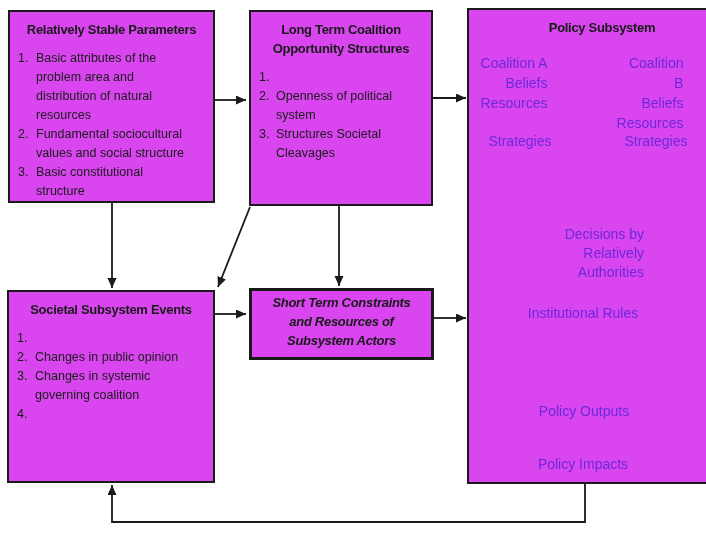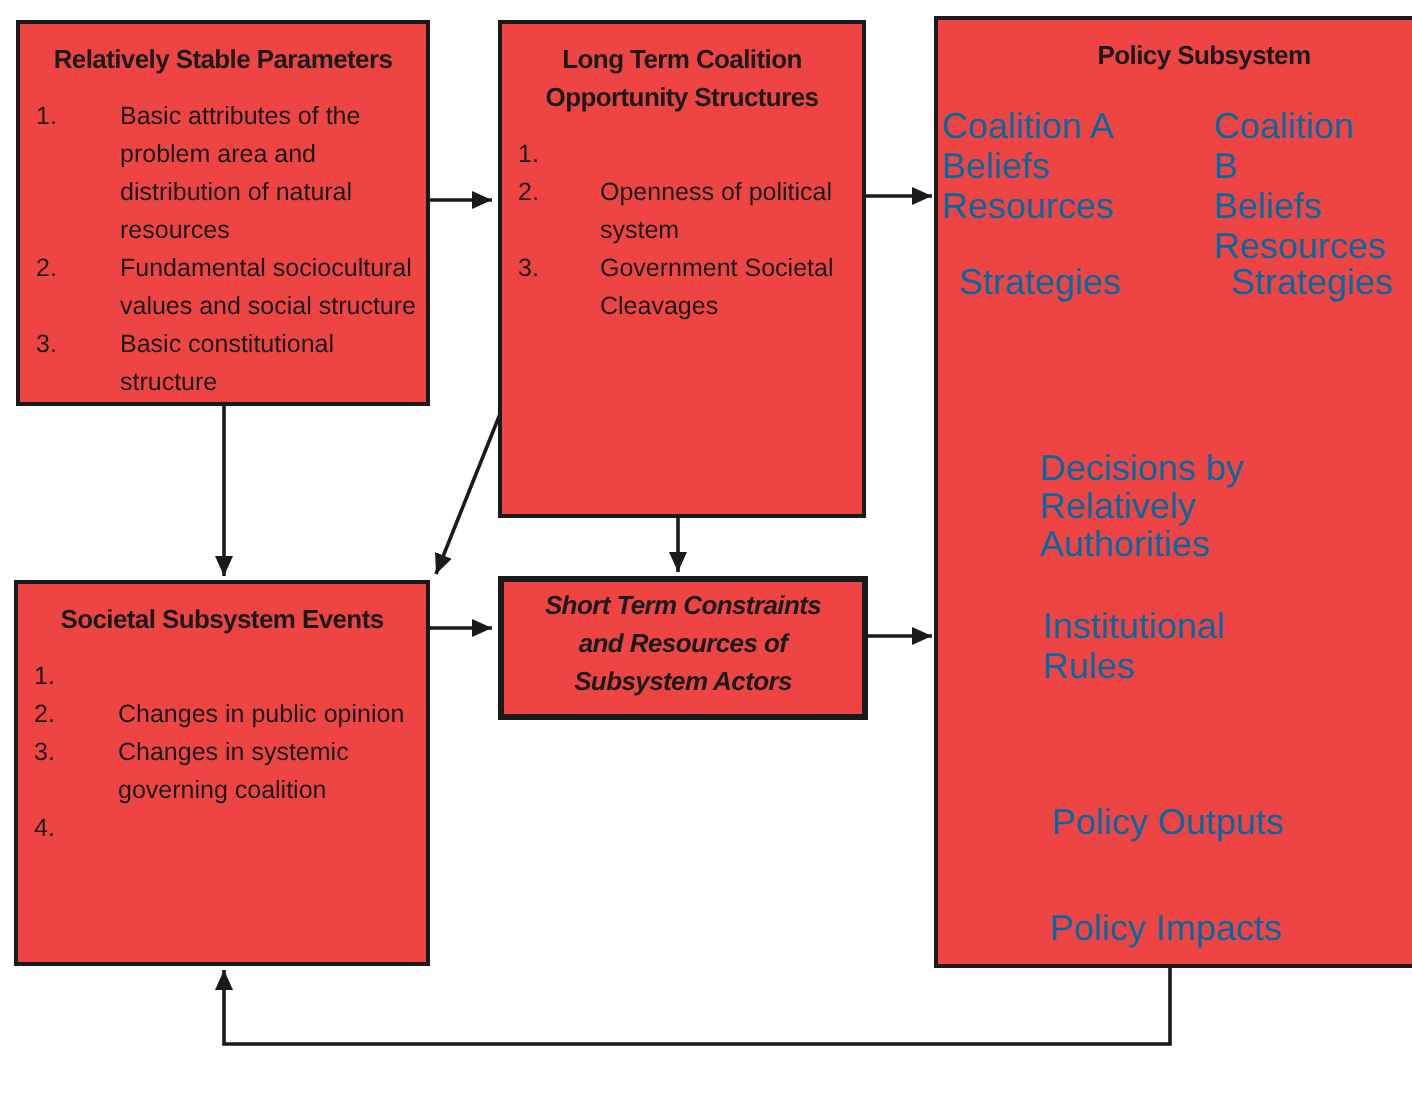--- a/index.html
+++ b/index.html
@@ -1,35 +1,35 @@
 <!DOCTYPE html>
 <html><head>
 <meta charset="utf-8">
 <style>
   html,body { margin:0; padding:0; background:#ffffff; }
   #stage {
     position:relative; width:706px; height:548px; background:#ffffff;
     font-family:"Liberation Sans", sans-serif; color:#1a1a1a; overflow:hidden;
   }
   .box {
-    position:absolute; background:#ef4444; border:2px solid #1a1a1a;
+    position:absolute; background:#d946ef; border:2px solid #1a1a1a;
     box-sizing:border-box;
   }
   .box-thick { border-width:3px;font-style:italic; }
   .box-title {
     font-weight:bold; text-align:center; font-size:13px; letter-spacing:-0.3px;
     line-height:19px; padding-top:8px; white-space:pre-line;
   }
   .list { padding:10px 2px 0 8px; font-size:12.5px; line-height:19px; }
   .list-item { display:flex; align-items:flex-start; }
   .num { width:18px; flex:none; }
-  .itext { white-space:pre-line;margin-left:24px; }
+  .itext { white-space:pre-line; }
   .plabel {
-    position:absolute; transform:translateX(-50%); text-align:left;
-    font-size:18px; line-height:20px; white-space:pre-line; color:#0369a1;
+    position:absolute; transform:translateX(-50%); text-align:right;
+    font-size:14px; line-height:20px; white-space:pre-line; color:#6d28d9;
   }
   svg.arrows { position:absolute; left:0; top:0; pointer-events:none; }
 </style>
 </head>
 <body>
 
 <div id="stage">
 
   <svg class="arrows" width="706" height="548" viewBox="0 0 706 548">
     <defs>
@@ -79,35 +79,35 @@
 values and social structure</span>
       </div>
       <div class="list-item">
         <span class="num">3.</span>
         <span class="itext">Basic constitutional
 structure</span>
       </div>
     </div>
   </div>
 
-  <div class="box" style="left:249px; top:10px; width:184px; height:249px;">
+  <div class="box" style="left:249px; top:10px; width:184px; height:196px;">
     <div class="box-title">Long Term Coalition
 Opportunity Structures</div>
     <div class="list" style="padding-top:10px;">
       <div class="list-item">
         <span class="num" style="width:17px;">1.</span>
       </div>
       <div class="list-item">
         <span class="num" style="width:17px;">2.</span>
         <span class="itext">Openness of political
 system</span>
       </div>
       <div class="list-item">
         <span class="num" style="width:17px;">3.</span>
-        <span class="itext">Government Societal
+        <span class="itext">Structures Societal
 Cleavages</span>
       </div>
     </div>
   </div>
 
   <div class="box" style="left:7px; top:290px; width:208px; height:193px;">
     <div class="box-title">Societal Subsystem Events</div>
     <div class="list">
       <div class="list-item">
         <span class="num">1.</span>

